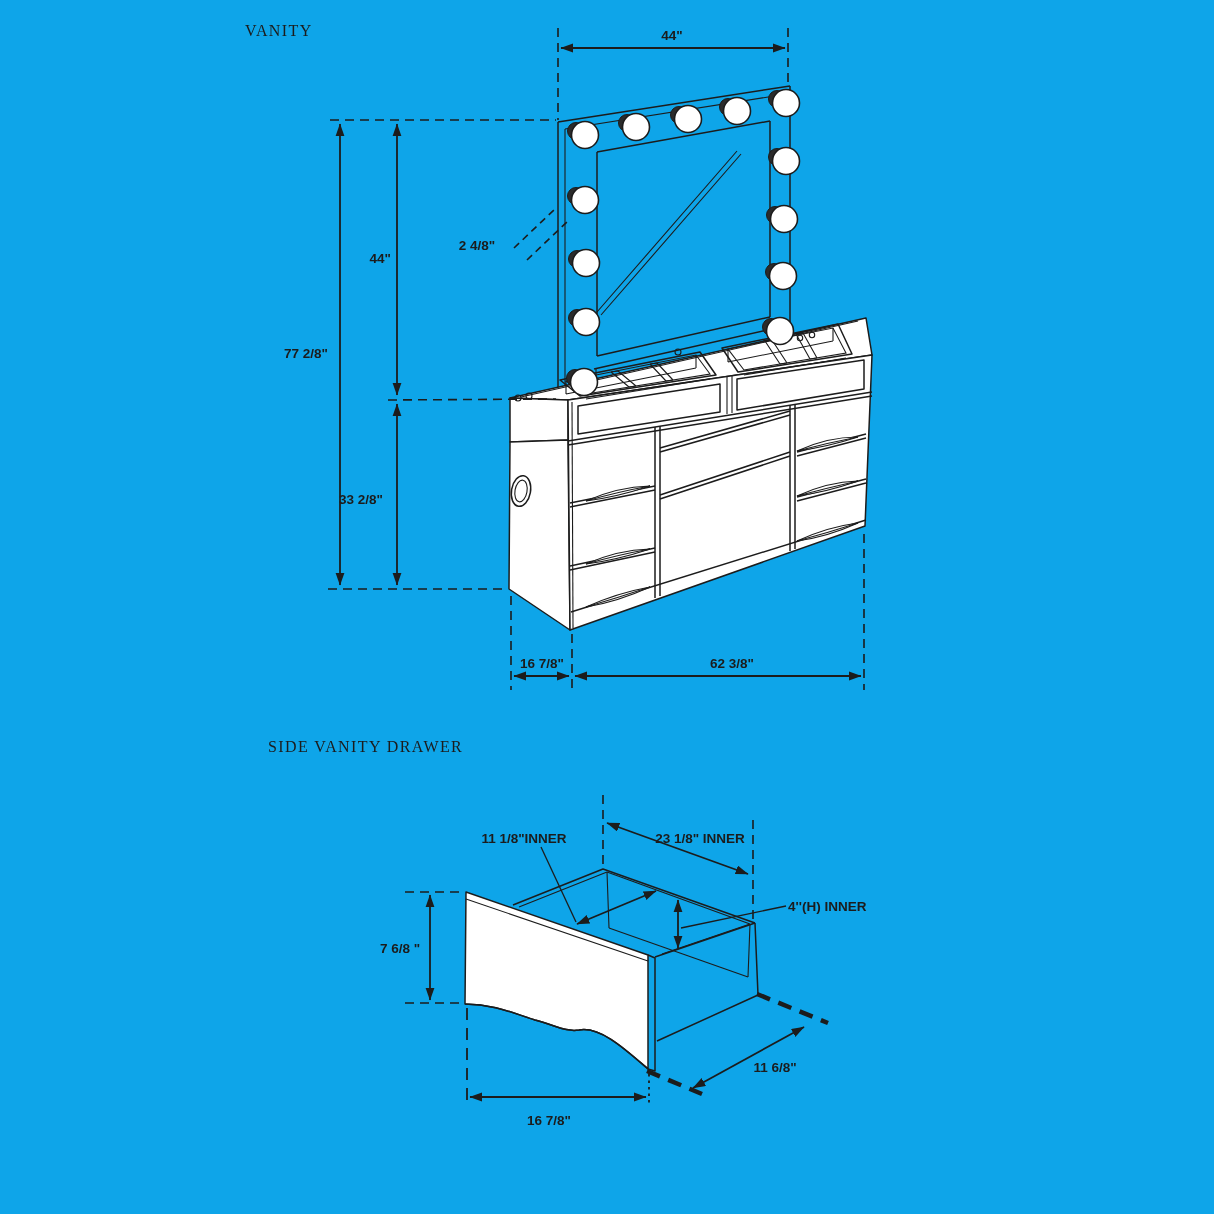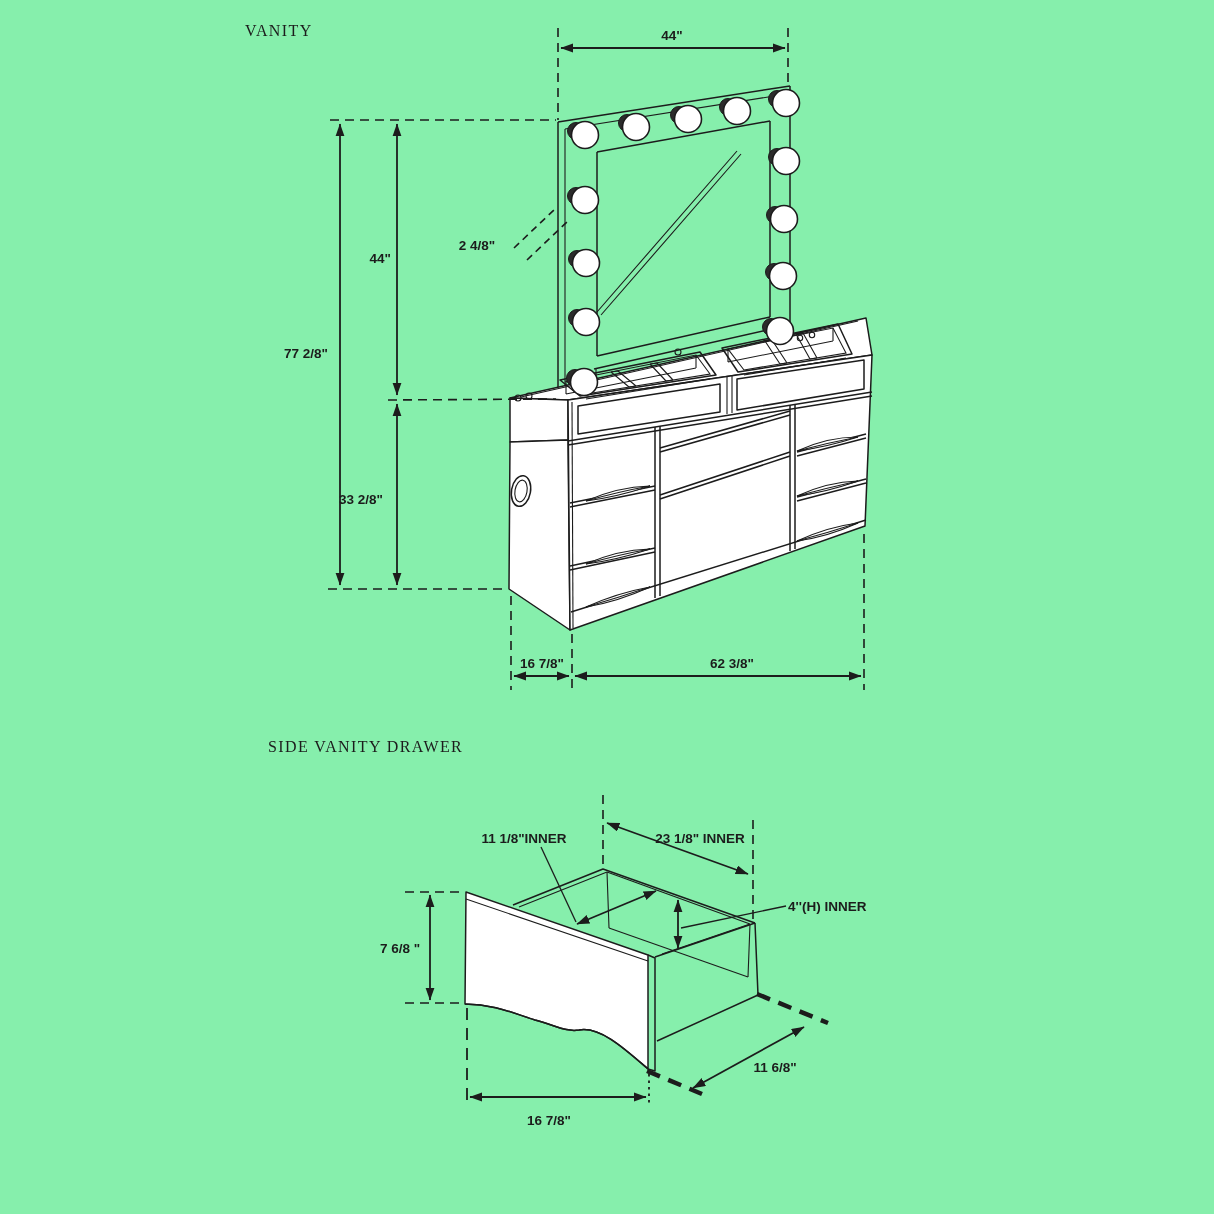--- a/index.html
+++ b/index.html
@@ -1,16 +1,16 @@
 <!DOCTYPE html>
 <html><head>
 <meta charset="utf-8">
 <style>
   html,body{margin:0;padding:0;background:#ffffff;}
-  .stage{width:1214px;height:1214px;position:relative;background:#86efac;}
+  .stage{width:1214px;height:1214px;position:relative;background:#0ea5e9;}
   svg{display:block;}
   .ln{stroke:#1c1c1c;fill:none;stroke-width:1.5;stroke-linejoin:round;stroke-linecap:butt;}
   .thin{stroke:#1c1c1c;fill:none;stroke-width:1.1;}
   .fillw{fill:#ffffff;stroke:#1c1c1c;stroke-width:1.5;stroke-linejoin:round;}
   .dim{stroke:#1c1c1c;fill:none;stroke-width:1.8;}
   .dash{stroke:#1c1c1c;fill:none;stroke-width:1.6;stroke-dasharray:9 6;}
   .ldash{stroke:#1c1c1c;fill:none;stroke-width:1.8;stroke-dasharray:12 8;}
   .dot{stroke:#1c1c1c;fill:none;stroke-width:1.8;stroke-dasharray:2.5 4;}
   .thick{stroke:#1c1c1c;fill:none;stroke-width:4.5;stroke-dasharray:14 9;}
   .lead{stroke:#1c1c1c;fill:none;stroke-width:1.3;}

